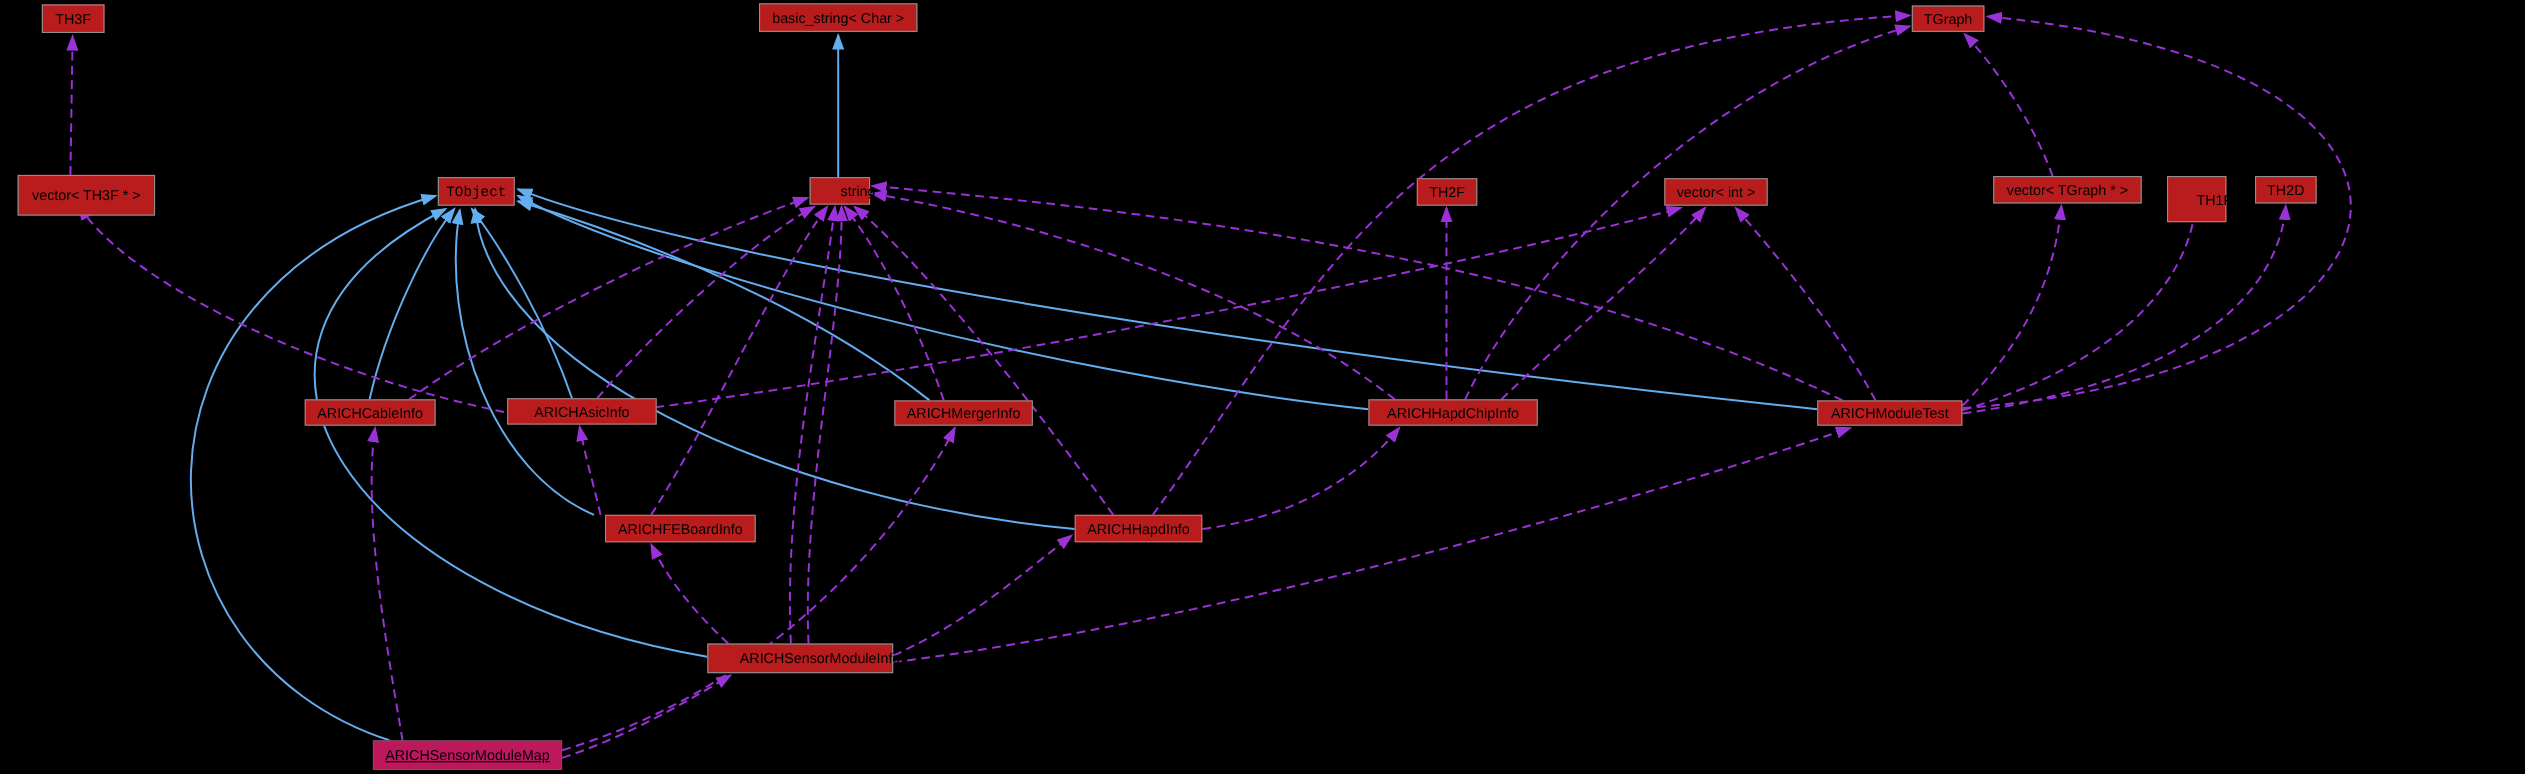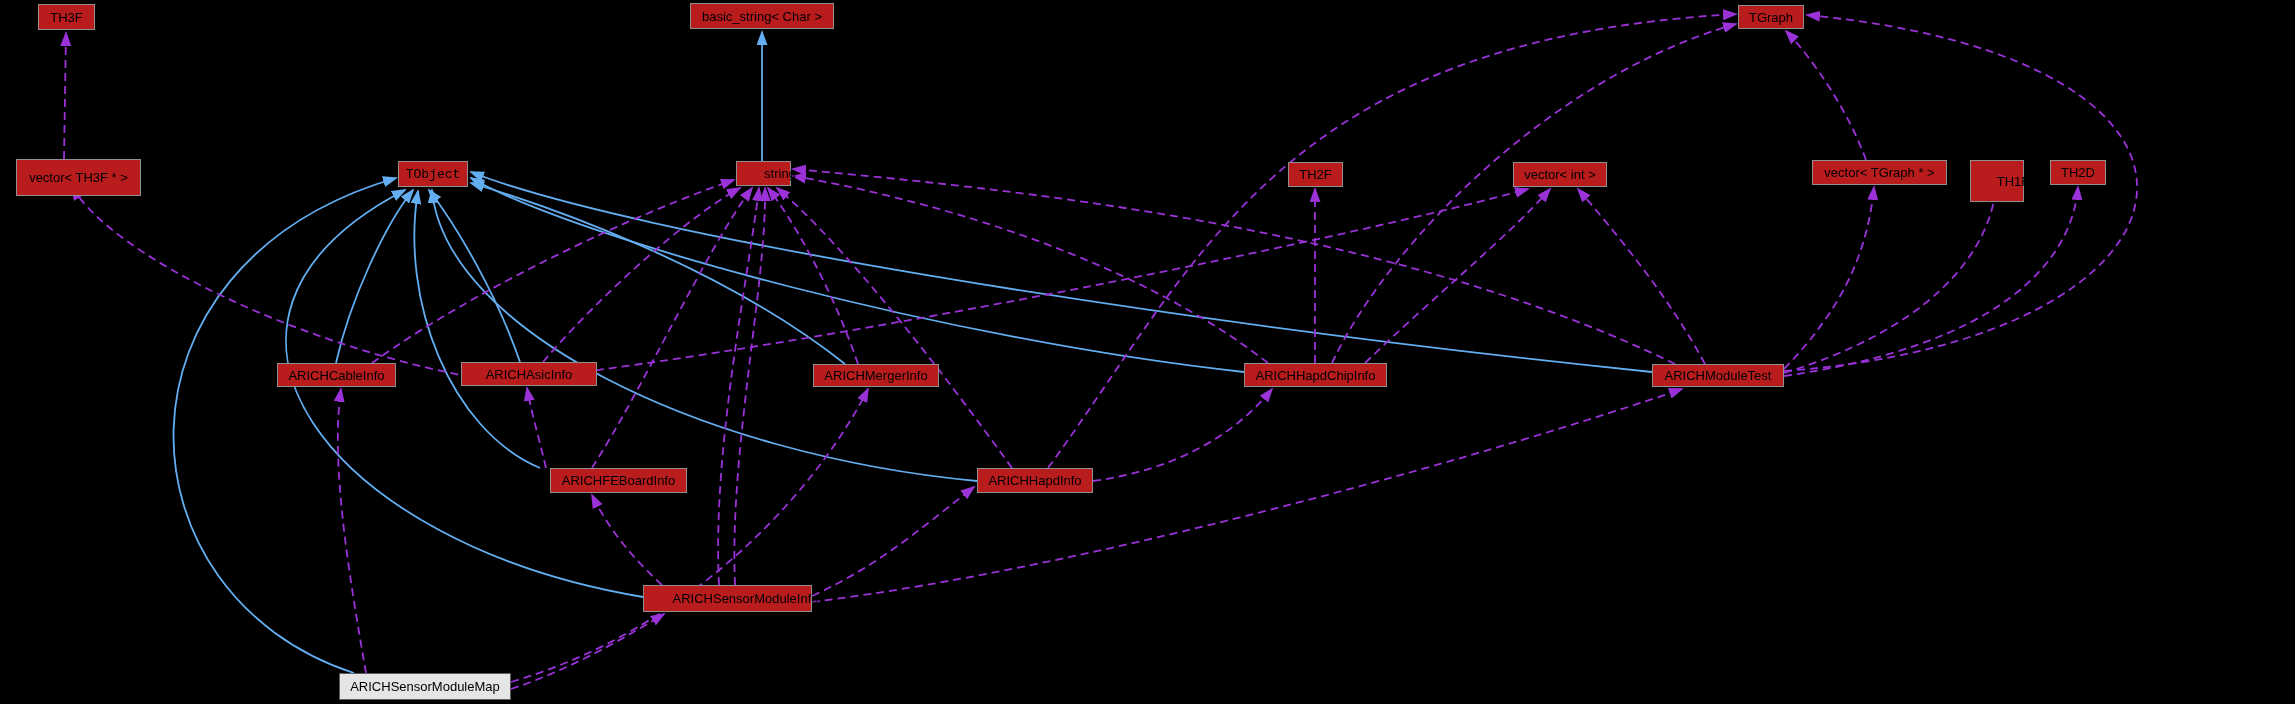--- a/index.html
+++ b/index.html
@@ -11,22 +11,23 @@
     background:#b91c1c;
     border:1.5px solid #8f8f8f;
     box-sizing:border-box;
     color:#000;
     font-size:13px;
     display:flex;align-items:center;justify-content:center;
     white-space:nowrap;
     z-index:2;
   }
   .node.highlight{
-    background:#e5e5e5;
+    background:#be185d;
     border-color:#5e5e5e;
+    text-decoration:underline;
   }
   .edge{fill:none;stroke-width:1.8px;}
   .edge-use{stroke-dasharray:8 5;}
 </style>
 </head>
 <body>
 
 <div class="diagram">
   <svg width="2295" height="704" viewBox="0 0 2295 704">
     <defs>
@@ -88,20 +89,20 @@
       <div class="node" style="left: 398px; top: 161px; width: 70px; height: 26px; font-family: Liberation Mono, monospace;">TObject</div>
       <div class="node" style="left: 736px; top: 161px; width: 55px; height: 25px; padding-left: 33px;">string</div>
       <div class="node" style="left: 1288px; top: 162px; width: 55px; height: 25px;">TH2F</div>
       <div class="node" style="left: 1513px; top: 162px; width: 94px; height: 25px;">vector&lt; int &gt;</div>
       <div class="node" style="left: 1812px; top: 160px; width: 135px; height: 25px;">vector&lt; TGraph * &gt;</div>
       <div class="node" style="left: 1970px; top: 160px; width: 54px; height: 42px; padding-left: 32px;">TH1F</div>
       <div class="node" style="left: 2050px; top: 160px; width: 56px; height: 25px; text-align: center;">TH2D</div>
       <div class="node" style="left: 277px; top: 363px; width: 119px; height: 24px;">ARICHCableInfo</div>
       <div class="node" style="left: 461px; top: 362px; width: 136px; height: 24px;">ARICHAsicInfo</div>
       <div class="node" style="left: 813px; top: 364px; width: 126px; height: 23px;">ARICHMergerInfo</div>
-      <div class="node" style="left: 1244px; top: 363px; width: 143px; height: 24px;">ARICHHapdChipInfo</div>
+      <div class="node" style="left: 1244px; top: 363px; width: 154px; height: 24px;">ARICHHapdChipInfo</div>
       <div class="node" style="left: 1652px; top: 364px; width: 132px; height: 23px;">ARICHModuleTest</div>
       <div class="node" style="left: 510px; top: 468px; width: 137px; height: 25px; margin-left: 40px;">ARICHFEBoardInfo</div>
       <div class="node" style="left: 977px; top: 468px; width: 116px; height: 25px;">ARICHHapdInfo</div>
       <div class="node" style="left: 643px; top: 585px; width: 169px; height: 27px; padding-left: 36px;">ARICHSensorModuleInfo</div>
       <div class="node highlight" style="left: 339px; top: 673px; width: 172px; height: 27px;">ARICHSensorModuleMap</div>
     </div>
 </div>
 
 </body></html>

